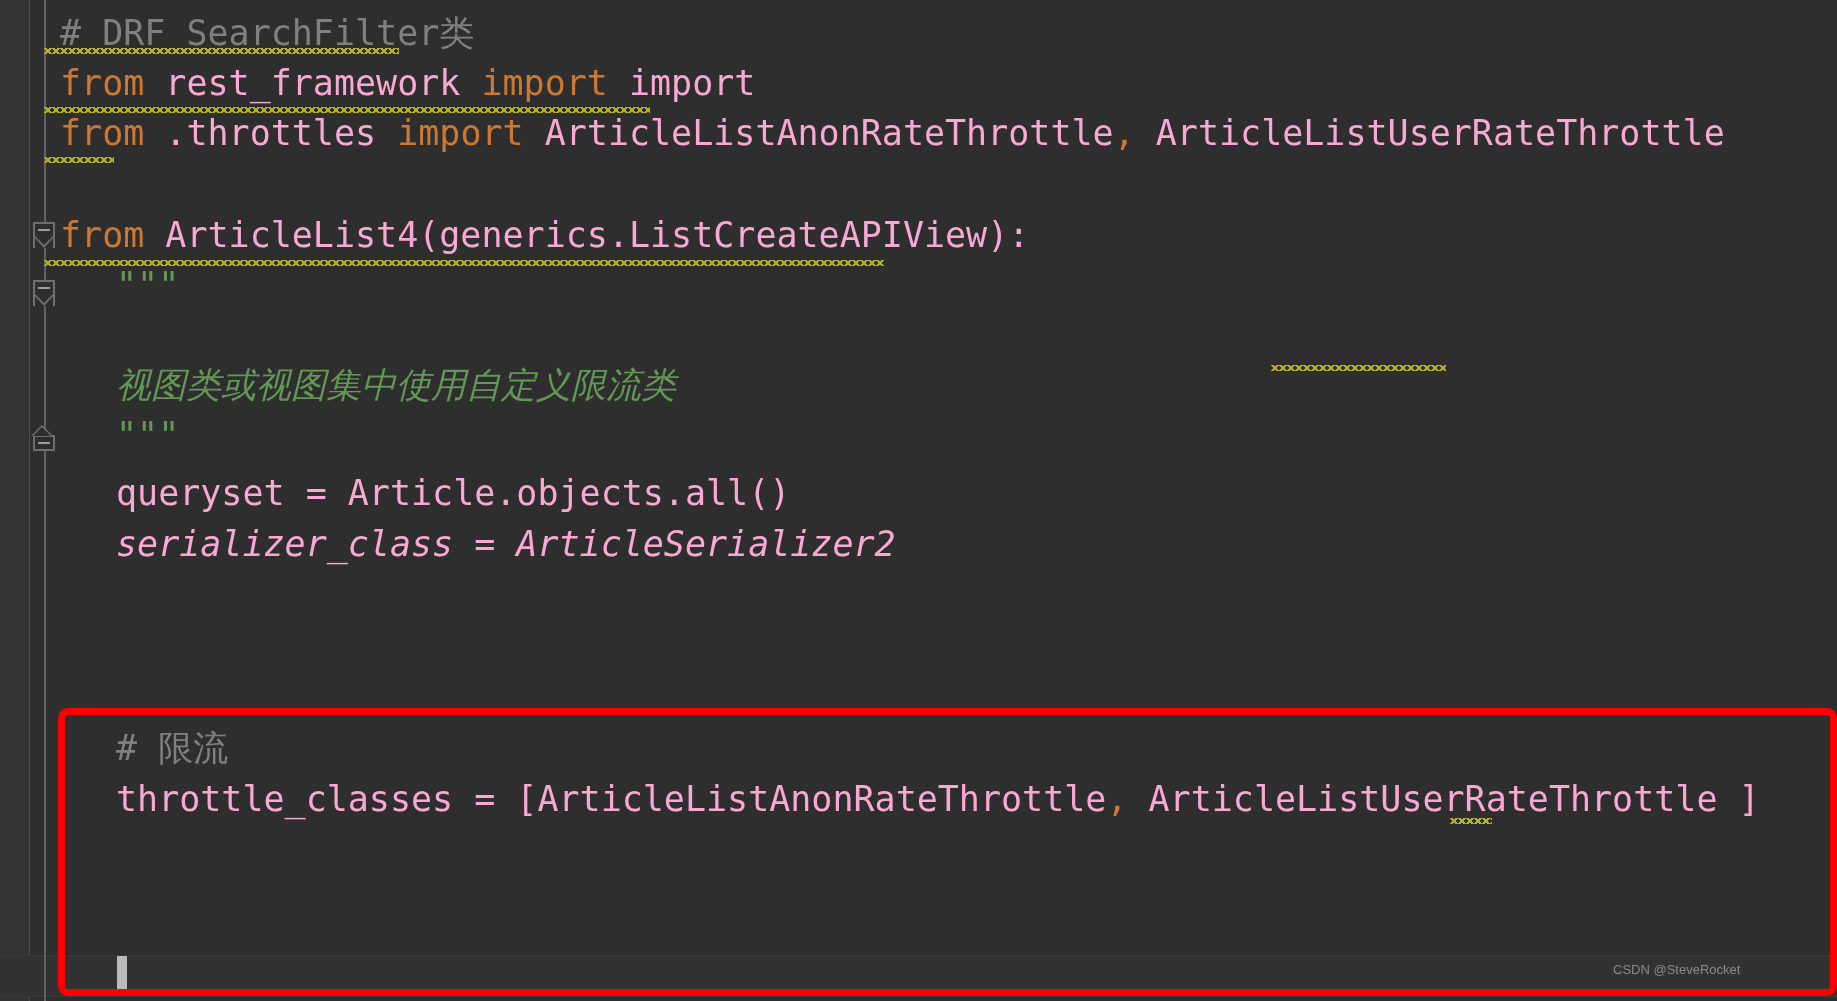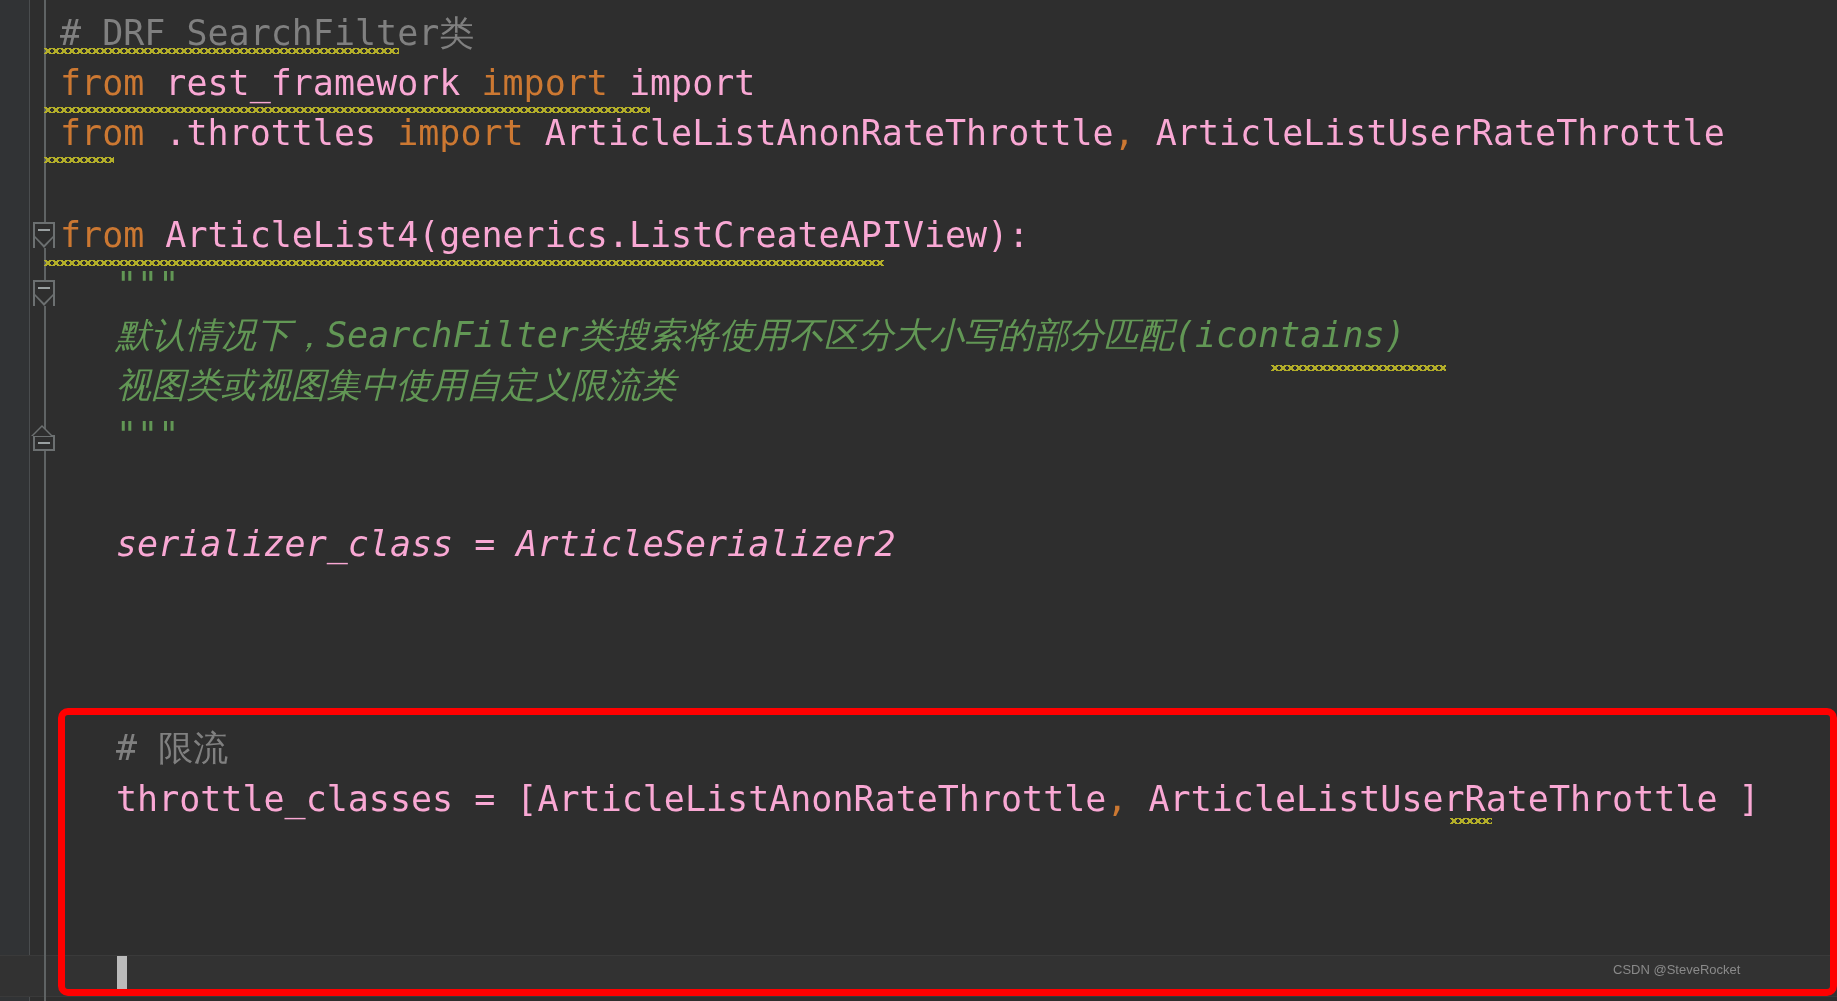--- a/index.html
+++ b/index.html
@@ -215,23 +215,23 @@
   <div id="caret-line" style="top: 955px;">
     <div id="caret" style="left: 117px; width: 10px;"></div>
   </div>
 
   <div id="code">
       <div class="line" style="top: 8px;"><span class="tok-comment"># DRF SearchFilter类</span></div>
       <div class="line" style="top: 58px;"><span class="tok-kw">from</span><span class="tok-plain"> rest_framework </span><span class="tok-kw">import</span><span class="tok-plain"> import</span></div>
       <div class="line" style="top: 108px;"><span class="tok-kw">from</span><span class="tok-plain"> .throttles </span><span class="tok-kw">import</span><span class="tok-plain"> ArticleListAnonRateThrottle</span><span class="tok-punct">,</span><span class="tok-plain"> ArticleListUserRateThrottle</span></div>
       <div class="line" style="top: 210px;"><span class="tok-kw">from</span><span class="tok-plain"> ArticleList4(generics.ListCreateAPIView):</span></div>
       <div class="line indent1" style="top: 260px;"><span class="tok-doc">"""</span></div>
-      <div class="line indent1" style="top: 310px;"><span class="tok-doc">默认情况下，SearchFilter类搜索将使用不区分大小写的部分匹配(icontains)</span></div>
       <div class="line indent1" style="top: 360px;"><span class="tok-doc">视图类或视图集中使用自定义限流类</span></div>
       <div class="line indent1" style="top: 410px;"><span class="tok-doc">"""</span></div>
+      <div class="line indent1" style="top: 468px;"><span class="tok-plain">queryset = Article.objects.all()</span></div>
       <div class="line indent1" style="top: 519px; font-style: italic;"><span class="tok-plain">serializer_class = ArticleSerializer2</span></div>
       <div class="line indent1" style="top: 774px;"><span class="tok-plain">throttle_classes = [ArticleListAnonRateThrottle</span><span class="tok-punct">,</span><span class="tok-plain"> ArticleListUserRateThrottle ]</span></div>
       <div class="line indent1" style="top: 723px;"><span class="tok-comment"># 限流</span></div>
     </div>
 
   <div id="fold-layer">
       <div class="fold-spine" style="top: 0px; height: 232px;"></div>
       <div class="fold-spine" style="top: 248px; height: 34px;"></div>
       <div class="fold-spine" style="top: 306px; height: 124px;"></div>
       <div class="fold-spine" style="top: 448px; height: 553px;"></div>

